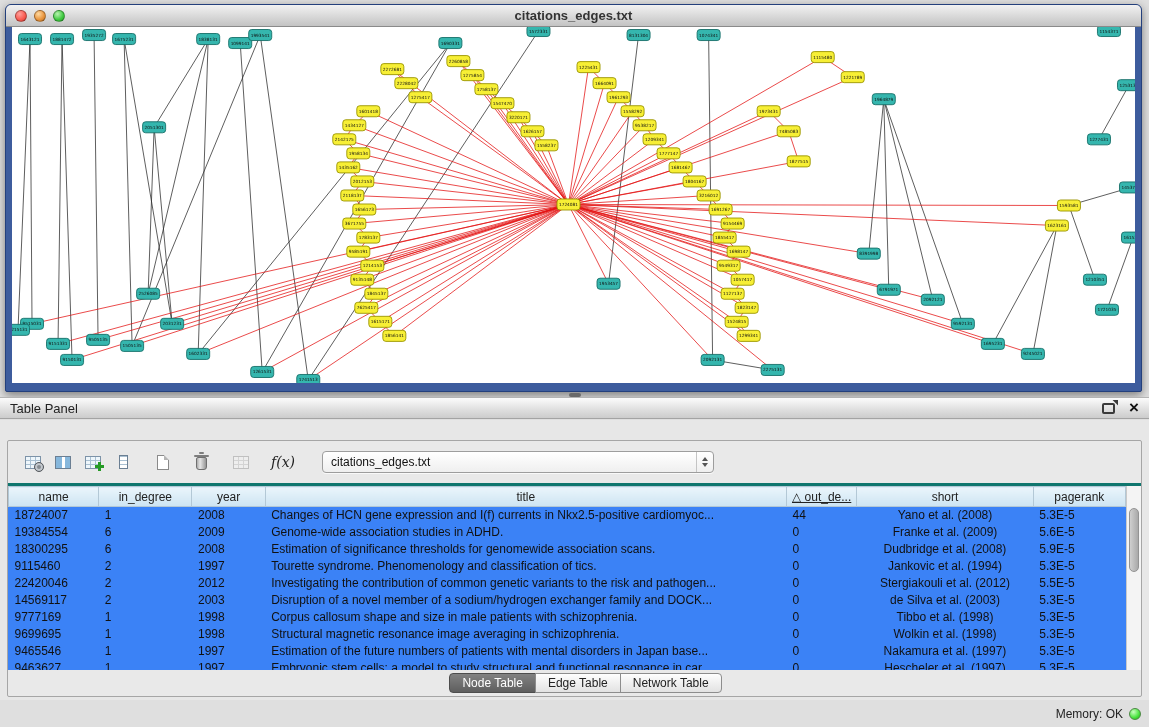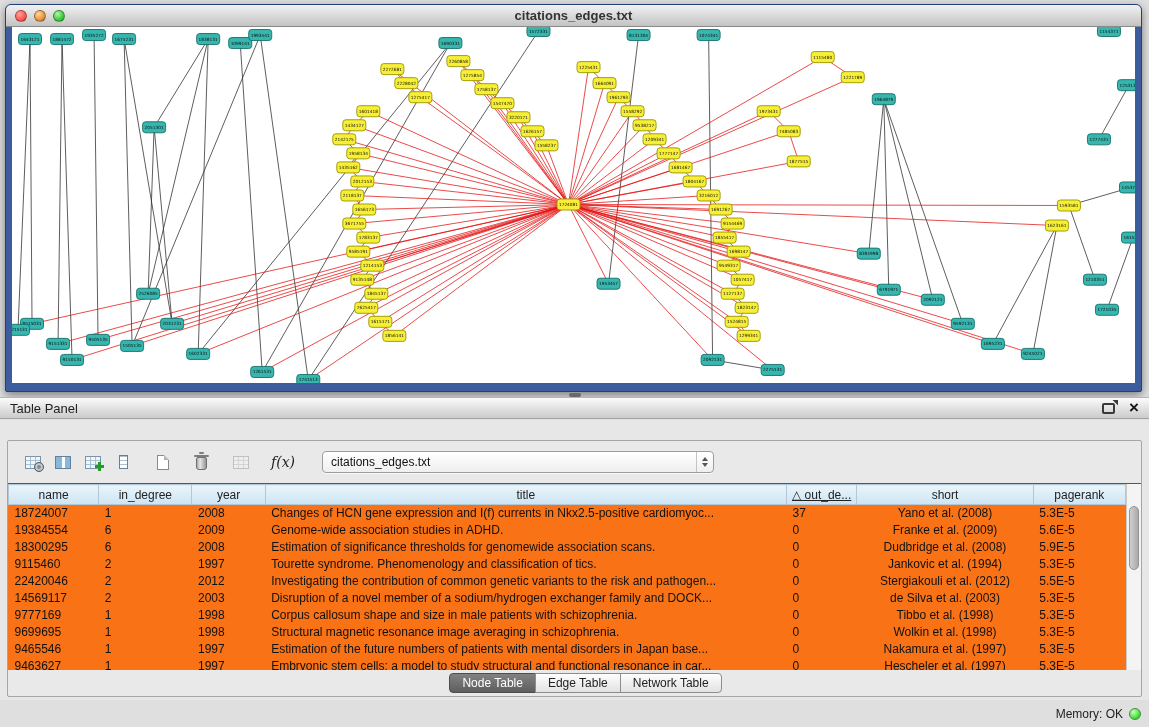--- a/index.html
+++ b/index.html
@@ -54,21 +54,21 @@
   .function-builder-icon{margin-left:12px;}
   .function-builder-icon .ico.glyph{font-family:"DejaVu Serif",serif;font-style:italic;font-size:14px;color:#222;border:none;background:none;width:auto;height:auto;}
 
   .dropdown{margin-left:24px;width:392px;height:22px;background:linear-gradient(#ffffff,#efefef);border:1px solid #9d9d9d;border-radius:4px;display:flex;align-items:center;font-size:12px;color:#111;padding-left:8px;box-shadow:0 1px 0 rgba(255,255,255,.7);}
   .dlabel{flex:1;overflow:hidden;white-space:nowrap;}
   .stepper{width:17px;height:100%;display:flex;flex-direction:column;align-items:center;justify-content:center;border-left:1px solid #c4c4c4;}
   .tri-up{width:0;height:0;border-left:3.5px solid transparent;border-right:3.5px solid transparent;border-bottom:4.5px solid #555;margin-bottom:2px;}
   .tri-down{width:0;height:0;border-left:3.5px solid transparent;border-right:3.5px solid transparent;border-top:4.5px solid #555;}
 
   
-  .twrap{flex:1 1 auto;background:#f97316;border-top:1px solid #0f766e;position:relative;overflow:hidden;}
+  .twrap{flex:1 1 auto;background:#3b82f6;border-top:3px solid #0f766e;position:relative;overflow:hidden;}
   table{border-collapse:collapse;table-layout:fixed;width:1118px;}
   th{height:20px;background:linear-gradient(#eaf5fc,#cde4f2);border:1px solid #b3c8d6;font-size:12px;font-weight:normal;color:#222;text-align:center;padding:0 4px;overflow:hidden;white-space:nowrap;}
   td{height:17px;font-size:12px;color:#111;padding:0 6px;white-space:nowrap;overflow:hidden;}
   td.col5{text-align:center;}
   .vsb{position:absolute;top:0;right:0;bottom:0;width:15px;background:#f4f4f4;border-left:1px solid #c9c9c9;}
   .vsb .thumb{position:absolute;top:22px;left:2px;width:10px;height:64px;border-radius:5px;background:linear-gradient(90deg,#cfcfcf,#a9a9a9);border:1px solid #939393;}
 
   
   .tabsbar{height:26px;display:flex;align-items:center;justify-content:center;flex:0 0 auto;}
   #tabs{display:flex;padding-left:22px;}
@@ -694,21 +694,21 @@
                 <th style="width: 176px;">short</th>
                 <th style="width: 92px;">pagerank</th>
               </tr>
             </thead>
           <tbody id="tbody">
               <tr>
                 <td class="col0">18724007</td>
                 <td class="col1">1</td>
                 <td class="col2">2008</td>
                 <td class="col3">Changes of HCN gene expression and I(f) currents in Nkx2.5-positive cardiomyoc...</td>
-                <td class="col4">37</td>
+                <td class="col4">44</td>
                 <td class="col5">Yano et al. (2008)</td>
                 <td class="col6">5.3E-5</td>
               </tr>
               <tr>
                 <td class="col0">19384554</td>
                 <td class="col1">6</td>
                 <td class="col2">2009</td>
                 <td class="col3">Genome-wide association studies in ADHD.</td>
                 <td class="col4">0</td>
                 <td class="col5">Franke et al. (2009)</td>

